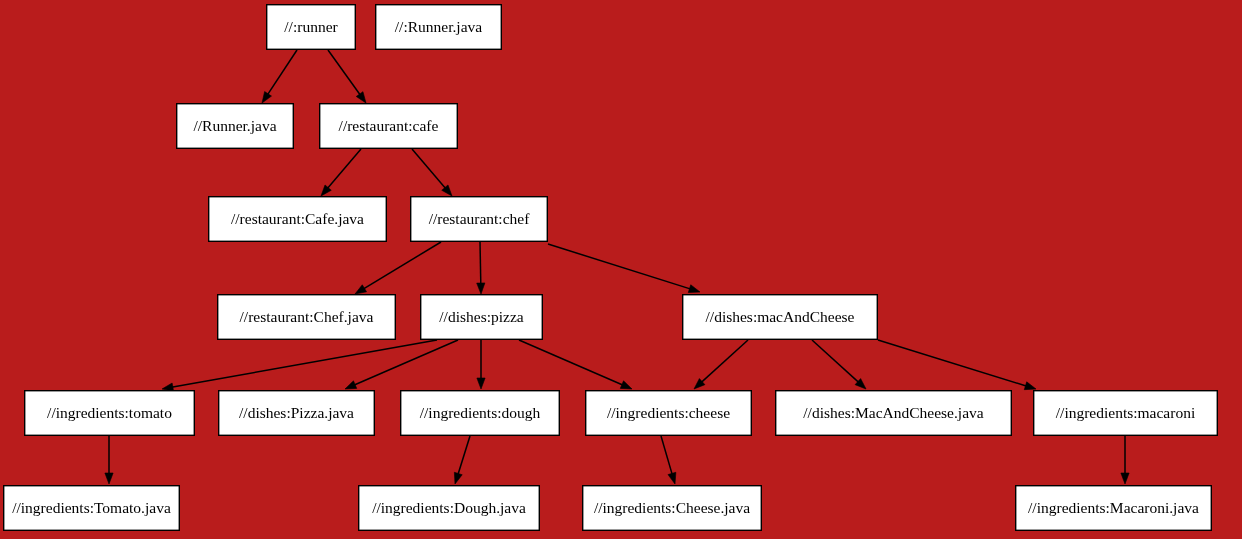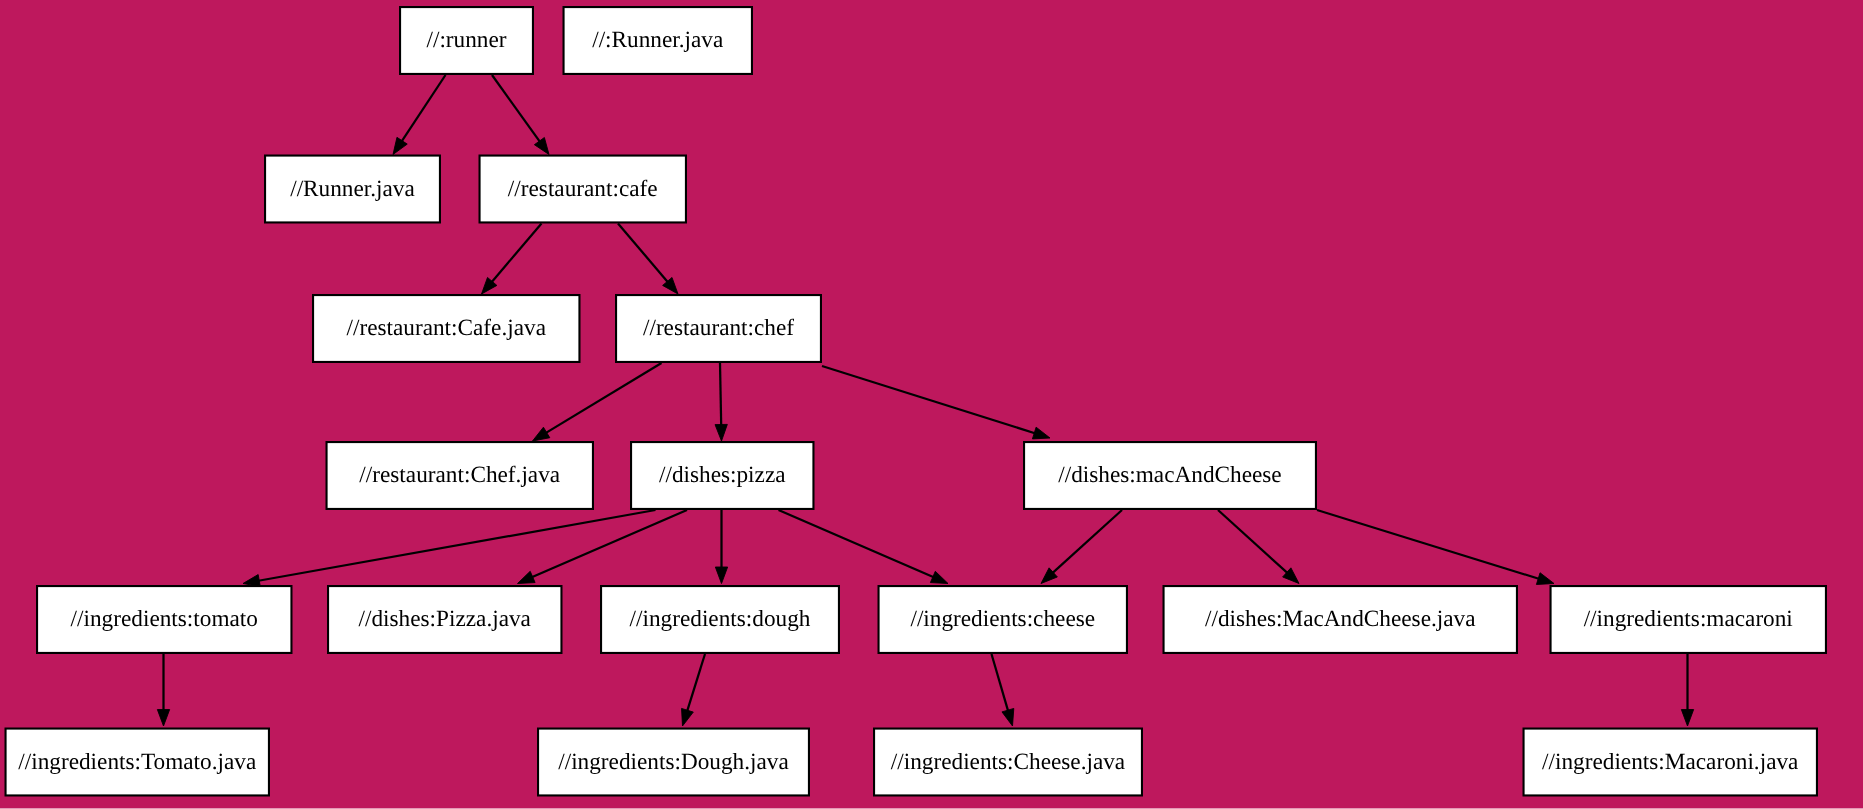--- a/index.html
+++ b/index.html
@@ -4,21 +4,21 @@
 <style>
   html, body {
     margin: 0;
     padding: 0;
     background: #ffffff;
   }
   #graph-root {
     position: relative;
     width: 1242px;
     height: 539px;
-    background: #be185d;
+    background: #b91c1c;
     overflow: hidden;
     font-family: "Liberation Serif", "DejaVu Serif", serif;
   }
   #graph-svg {
     display: block;
     width: 1242px;
     height: 539px;
   }
   .node-box {
     fill: #ffffff;

